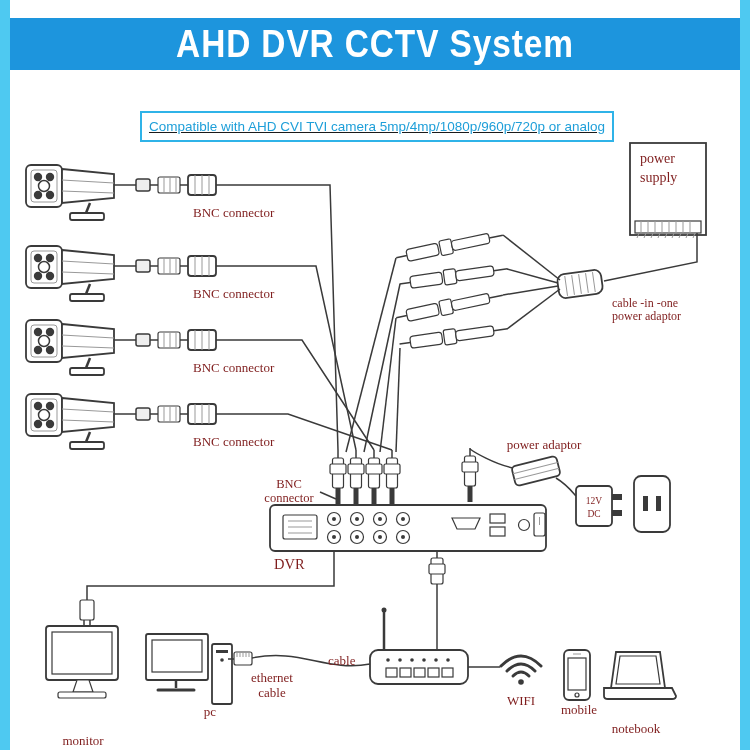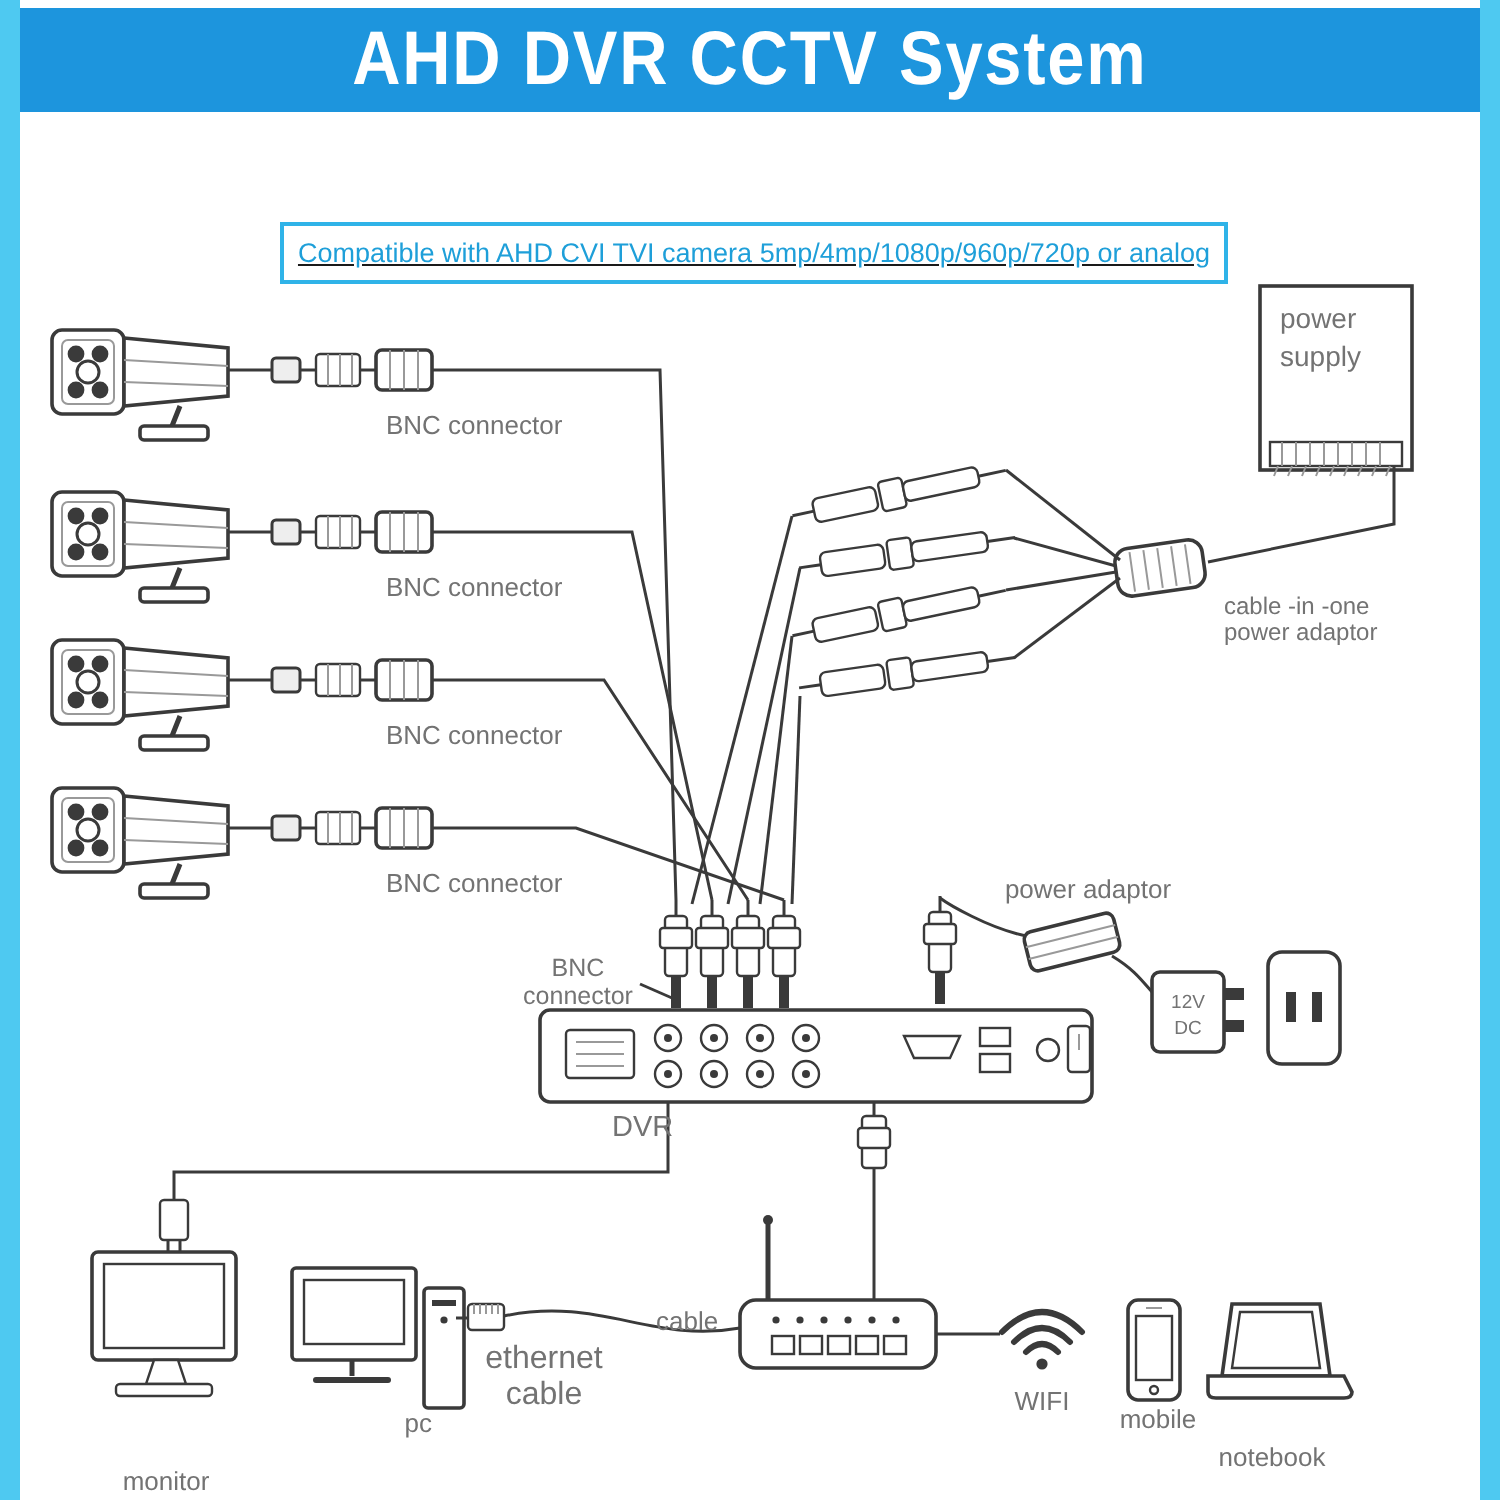--- a/index.html
+++ b/index.html
@@ -1,27 +1,27 @@
 <!DOCTYPE html>
 <html><head>
 <meta charset="utf-8">
 <style>
   html,body{margin:0;padding:0;background:#fff;}
   #stage{position:relative;width:750px;height:750px;background:#fff;overflow:hidden;
          font-family:"Liberation Sans", sans-serif;color:#1a1a1a;}
   .strip{position:absolute;top:0;width:10px;height:750px;background:#4ec9f1;}
   .strip.left{left:0}.strip.right{right:0}
-  .header{position:absolute;left:10px;top:4px;width:730px;height:52px;background:#1d95dd;
+  .header{position:absolute;left:10px;top:18px;width:730px;height:52px;background:#1d95dd;
           display:flex;align-items:center;justify-content:center;}
   .header-text{color:#fff;font-weight:bold;font-size:38px;letter-spacing:1px;
                transform:scaleX(0.88);white-space:nowrap;}
   .banner{position:absolute;left:140px;top:111px;width:470px;height:27px;border:2px solid #2fb3e8;
           display:flex;align-items:center;justify-content:center;text-decoration:underline;}
   .banner-text{color:#1e9fd9;font-size:13.5px;white-space:nowrap;}
-  .lbl{position:absolute;font-size:13px;line-height:1.15;color:#737373;}
+  .lbl{position:absolute;font-size:13px;line-height:1.15;color:#7f1d1d;font-family:Liberation Serif, serif;}
   .c{text-align:center;}
   svg.art{position:absolute;left:0;top:0;}
   .wire{stroke:#3a3a3a;stroke-width:1.5;fill:none;}
   .shape{fill:#fff;stroke:#3a3a3a;stroke-width:1.8;}
   .shapethin{fill:#fff;stroke:#3a3a3a;stroke-width:1.2;}
   .thin{stroke:#999;stroke-width:1;fill:none;}
   .fillshape{fill:#3a3a3a;stroke:none;}
 </style>
 </head>
 <body>
@@ -276,25 +276,25 @@
 
   <div class="lbl" style="left:640px;top:150px;width:56px;font-size:14px;line-height:1.35;">power supply</div>
 
   <div class="lbl" style="left:612px;top:297px;width:95px;font-size:12px;">cable -in -one</div>
   <div class="lbl" style="left:612px;top:310px;width:95px;font-size:12px;">power adaptor</div>
 
   <div class="lbl c" style="left:494px;top:438px;width:100px;">power adaptor</div>
 
   <div class="lbl c" style="left:256px;top:477px;width:66px;font-size:12.5px;">BNC connector</div>
 
-  <div class="lbl" style="left:274px;top:556px;width:44px;font-size:14.5px;margin-left:32px;">DVR</div>
+  <div class="lbl" style="left:274px;top:556px;width:44px;font-size:14.5px;">DVR</div>
 
   <div class="lbl c" style="left:579px;top:495px;width:30px;font-size:9.5px;line-height:1.4;">12V DC</div>
 
   <div class="lbl c" style="left:48px;top:734px;width:70px;">monitor</div>
   <div class="lbl c" style="left:186px;top:705px;width:30px;text-align:right;">pc</div>
-  <div class="lbl c" style="left:242px;top:671px;width:60px;font-size:16px;">ethernet cable</div>
+  <div class="lbl c" style="left:242px;top:671px;width:60px;font-size:13px;">ethernet cable</div>
   <div class="lbl" style="left:328px;top:654px;width:42px;">cable</div>
   <div class="lbl c" style="left:499px;top:694px;width:44px;">WIFI</div>
   <div class="lbl c" style="left:556px;top:703px;width:46px;">mobile</div>
   <div class="lbl c" style="left:602px;top:703px;width:68px;margin-top:19px;">notebook</div>
 
 </div>
 
 </body></html>

